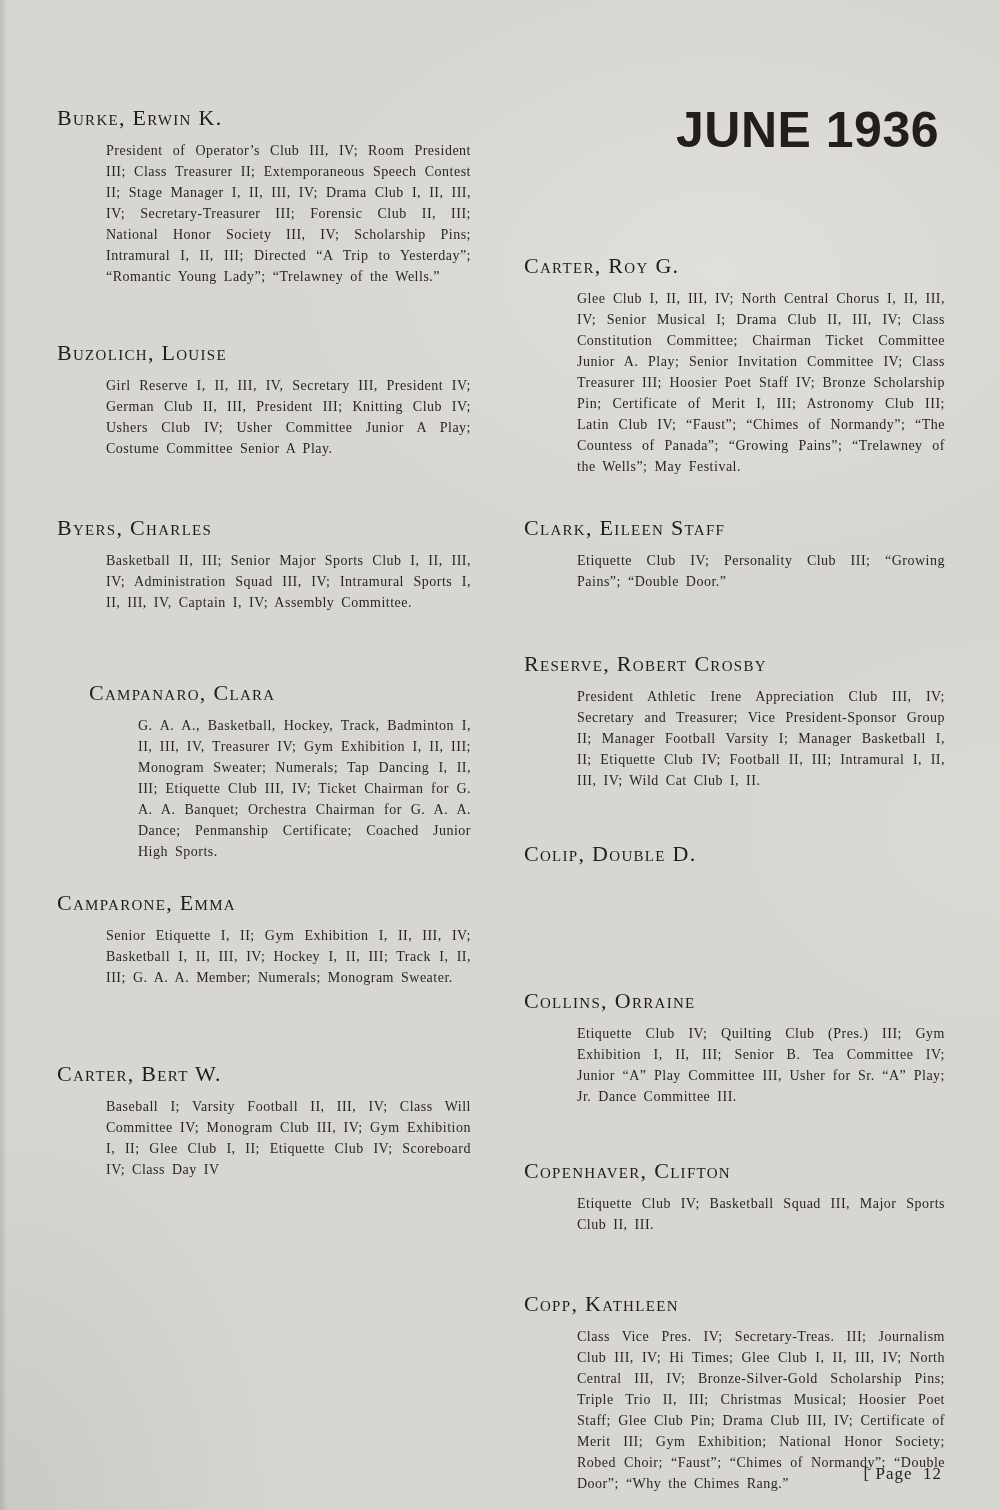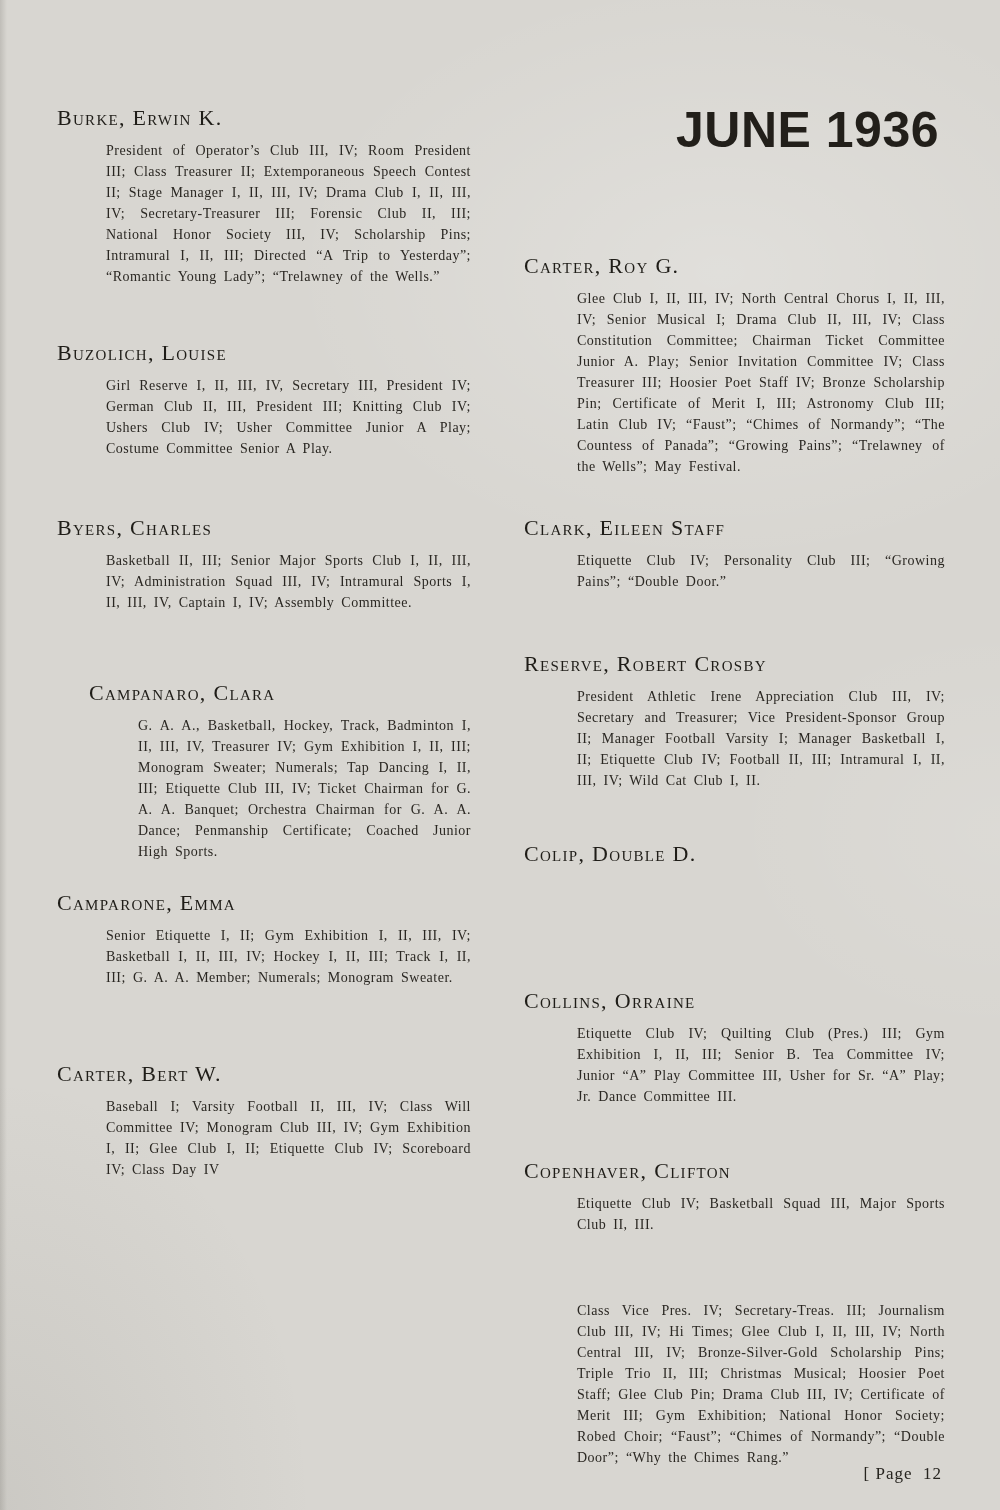--- a/index.html
+++ b/index.html
@@ -159,18 +159,19 @@
     <h2 class="entry-name">Collins, Orraine</h2>
     <p class="entry-details">Etiquette Club IV; Quilting Club (Pres.) III; Gym Exhibition I, II, III; Senior B. Tea Committee IV; Junior “A” Play Committee III, Usher for Sr. “A” Play; Jr. Dance Committee III.</p>
   </section>
 
   <section class="entry">
     <h2 class="entry-name">Copenhaver, Clifton</h2>
     <p class="entry-details">Etiquette Club IV; Basketball Squad III, Major Sports Club II, III.</p>
   </section>
 
   <section class="entry">
+    <h2 class="entry-name">Copp, Kathleen</h2>
     <p class="entry-details">Class Vice Pres. IV; Secretary-Treas. III; Journalism Club III, IV; Hi Times; Glee Club I, II, III, IV; North Central III, IV; Bronze-Silver-Gold Scholarship Pins; Triple Trio II, III; Christmas Musical; Hoosier Poet Staff; Glee Club Pin; Drama Club III, IV; Certificate of Merit III; Gym Exhibition; National Honor Society; Robed Choir; “Faust”; “Chimes of Normandy”; “Double Door”; “Why the Chimes Rang.”</p>
   </section>
 </div>
 
   <div class="page-label">[ Page  12</div>
 </div>
 
 </body></html>

